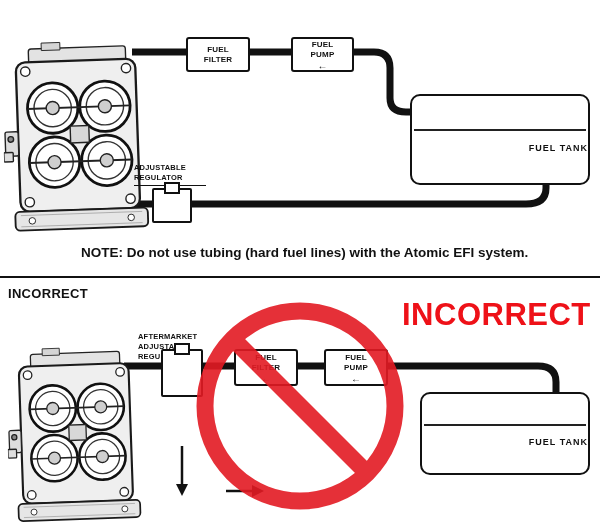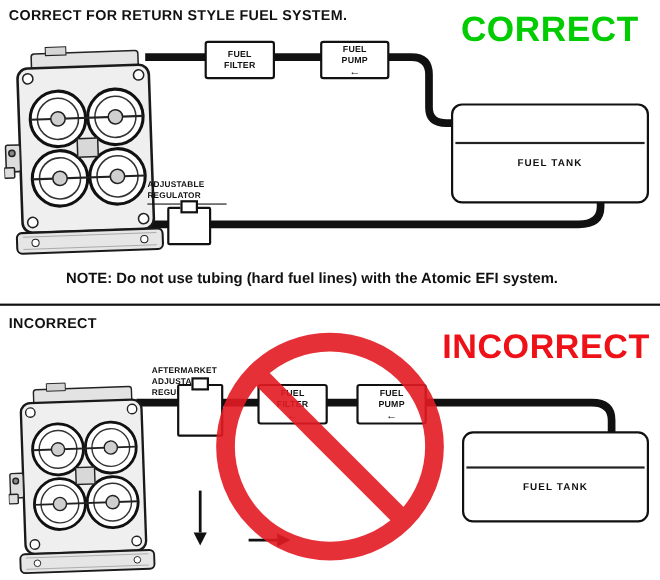--- a/index.html
+++ b/index.html
@@ -26,21 +26,21 @@
 
   .reg-box{position:absolute;background:#fff;border:2px solid #111;border-radius:2px;z-index:2;}
   .reg-knob{position:absolute;top:-8px;left:50%;transform:translateX(-50%);width:12px;height:8px;background:#fff;border:2px solid #111;}
   .reg-label{
     position:absolute;font-size:7.5px;font-weight:700;line-height:1.3;letter-spacing:.2px;
     white-space:pre-line;border-bottom:1.5px solid #111;padding-bottom:2px;z-index:2;
   }
 
   .tank{position:absolute;background:#fff;border:2.5px solid #111;border-radius:10px;z-index:2;}
   .tank-seam{position:absolute;left:2px;right:2px;top:38%;border-top:2px solid #222;}
-  .tank-label{position:absolute;left:0;right:0;top:54%;text-align:center;font-size:9px;font-weight:700;letter-spacing:1px;}
+  .tank-label{position:absolute;left:0;right:0;top:54%;text-align:right;font-size:9px;font-weight:700;letter-spacing:1px;}
 
   .carb{position:absolute;z-index:2;transform:rotate(-2deg);}
 </style>
 </head>
 <body>
 
 <div class="page">
 
   <svg width="0" height="0" style="position:absolute" aria-hidden="true">
     <defs>
@@ -100,23 +100,21 @@
       <path d="M124 366 H538 Q556 366 556 382 V404"></path>
     </g>
     <g fill="none" stroke="#111" stroke-width="2.5">
       <path d="M182 446 V484"></path>
       <path d="M226 491 H252"></path>
     </g>
     <polygon fill="#111" points="176,484 188,484 182,496"></polygon>
     <polygon fill="#111" points="252,485 252,497 264,491"></polygon>
   </svg>
 
-  <div class="heading" style="left:8px;top:6px">CORRECT FOR RETURN STYLE FUEL SYSTEM.</div>
 
-  <div class="badge badge-green" style="left:419px;top:8px">CORRECT</div>
 
   <svg class="carb" style="left:2px;top:40px" width="152" height="196" viewBox="0 0 160 210">
     <use href="#carb"></use>
   </svg>
 
   <div class="comp-box" style="left:186px;top:37px;width:60px;height:31px">
     <span class="comp-label">FUEL
 FILTER</span>
   </div>
 
@@ -130,21 +128,21 @@
 REGULATOR</div>
   <div class="reg-box" style="left:152px;top:188px;width:36px;height:31px">
     <div class="reg-knob"></div>
   </div>
 
   <div class="tank" style="left:410px;top:94px;width:176px;height:87px">
     <div class="tank-seam"></div>
     <div class="tank-label">FUEL TANK</div>
   </div>
 
-  <div class="note" style="left:60px;top:245px">NOTE: Do not use tubing (hard fuel lines) with the Atomic EFI system.</div>
+  <div class="note" style="left:81px;top:245px">NOTE: Do not use tubing (hard fuel lines) with the Atomic EFI system.</div>
 
   <div class="divider"></div>
 
   <div class="heading" style="left:8px;top:286px">INCORRECT</div>
 
   <div class="badge badge-red" style="left:402px;top:297px">INCORRECT</div>
 
   <svg class="carb" style="left:2px;top:346px" width="148" height="180" viewBox="0 0 160 210">
     <use href="#carb"></use>
   </svg>

